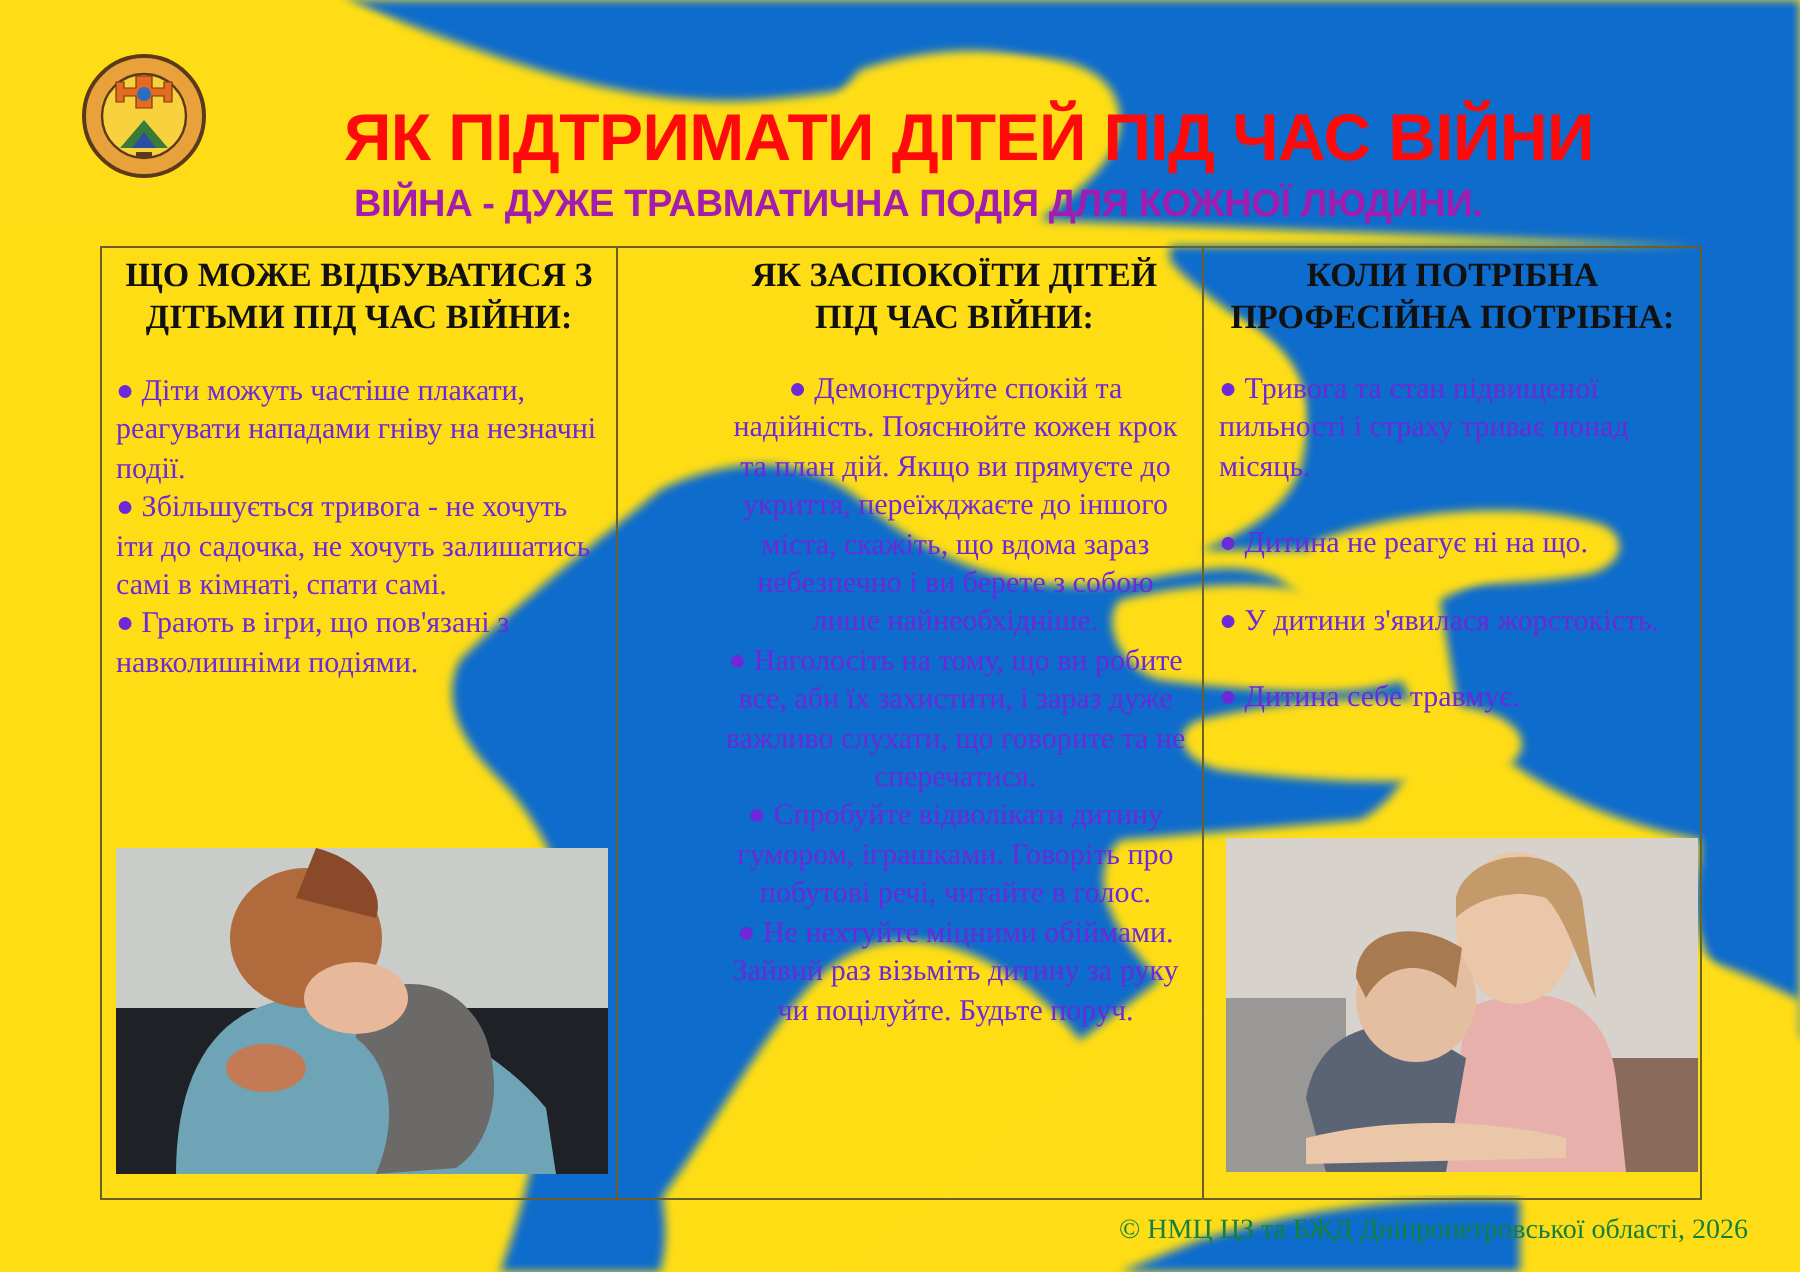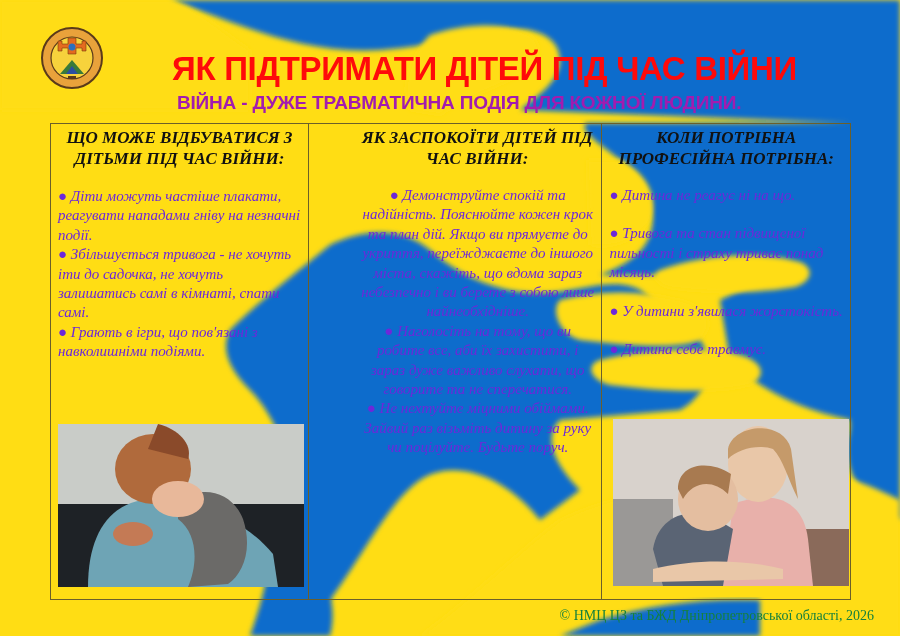--- a/index.html
+++ b/index.html
@@ -1,21 +1,21 @@
 <!DOCTYPE html>
 <html><head>
 <meta charset="utf-8">
 <style>
   html, body { margin:0; padding:0; }
   body { width:900px; height:636px; overflow:hidden; position:relative; background:#ffdd14; font-family:"Liberation Serif", serif; }
   .bg { position:absolute; inset:0; z-index:0; }
   .logo { position:absolute; left:40px; top:26px; width:64px; height:64px; z-index:2; }
   .title { position:absolute; left:172px; top:50px; font-family:"Liberation Sans", sans-serif; font-weight:bold; font-size:33px; color:#ff0a0a; letter-spacing:-0.3px; z-index:2; white-space:nowrap; }
   .subtitle { position:absolute; left:177px; top:92px; font-family:Liberation Sans, sans-serif; font-weight:bold; font-size:19px; color:#a21caf; z-index:2; white-space:nowrap; letter-spacing:-0.2px; }
-  .table { position:absolute; left:50px; top:123px; width:801px; height:477px; border:1px solid #6b5f2a; z-index:2; display:flex; box-sizing:border-box;font-style:italic; }
+  .table { position:absolute; left:50px; top:123px; width:801px; height:477px; border:1px solid #6b5f2a; z-index:2; display:flex; box-sizing:border-box; }
   .col { position:relative; box-sizing:border-box; border-right:1px solid #6b5f2a; }
   .col:last-child { border-right:none; }
   .c1 { width:273px; } .c2 { width:264px;margin-left:44px; } .c3 { width:262px; }
   .col-head { font-family:"Liberation Serif", serif; font-weight:bold; font-size:17px; line-height:21px; text-align:center; color:#111; padding:3px 6px 0; }
   .col-body { font-size:15px; line-height:19.4px; color:#6d28d9; padding:0 6px 0 7px; }
   .c1 .col-body { margin-top:18px; }
   .c2 .col-body { margin-top:17px;text-align:center; }
   .c3 .col-body { margin-top:17px; }
   .item { margin:0; }
   .c3 .item { margin-bottom:19px; }
@@ -93,29 +93,30 @@
         <path d="M100 0 C 120 5, 135 20, 130 35 L 90 25 Z" fill="#8a4a2a"></path>
       </svg>
     </div>
   </div>
 
   <div class="col c2">
     <div class="col-head">ЯК ЗАСПОКОЇТИ ДІТЕЙ ПІД ЧАС ВІЙНИ:</div>
     <div class="col-body">
       <p class="item">● Демонструйте спокій та надійність. Пояснюйте кожен крок та план дій. Якщо ви прямуєте до укриття, переїжджаєте до іншого міста, скажіть, що вдома  зараз небезпечно і ви берете з собою лише найнеобхідніше.</p>
       <p class="item">● Наголосіть на тому, що ви робите все, аби їх захистити, і зараз дуже важливо слухати, що говорите та не сперечатися.</p>
+      <p class="item">● Спробуйте відволікати дитину гумором, іграшками. Говоріть про побутові речі, читайте в голос.</p>
       <p class="item">● Не нехтуйте міцними обіймами. Зайвий раз візьміть дитину за руку чи поцілуйте. Будьте поруч.</p>
     </div>
   </div>
 
   <div class="col c3">
     <div class="col-head">КОЛИ ПОТРІБНА ПРОФЕСІЙНА ПОТРІБНА:</div>
     <div class="col-body">
+      <p class="item">● Тривога та стан підвищеної пильності і страху триває понад місяць.</p>
       <p class="item">● Дитина не реагує ні на що.</p>
-      <p class="item">● Тривога та стан підвищеної пильності і страху триває понад місяць.</p>
       <p class="item">● У дитини з'явилася жорстокість.</p>
       <p class="item">● Дитина себе травмує.</p>
     </div>
     <div class="photo photo2">
       <svg width="236" height="167" viewBox="0 0 236 167">
         <rect width="236" height="167" fill="#d8d2cc"></rect>
         <rect x="0" y="80" width="60" height="87" fill="#9a9896"></rect>
         <rect x="190" y="110" width="46" height="57" fill="#8a6a5a"></rect>
         <path d="M120 85 C 160 70, 190 80, 195 120 L 200 167 L 110 167 Z" fill="#e8b0aa"></path>
         <ellipse cx="145" cy="45" rx="30" ry="38" fill="#e9c7a8"></ellipse>

